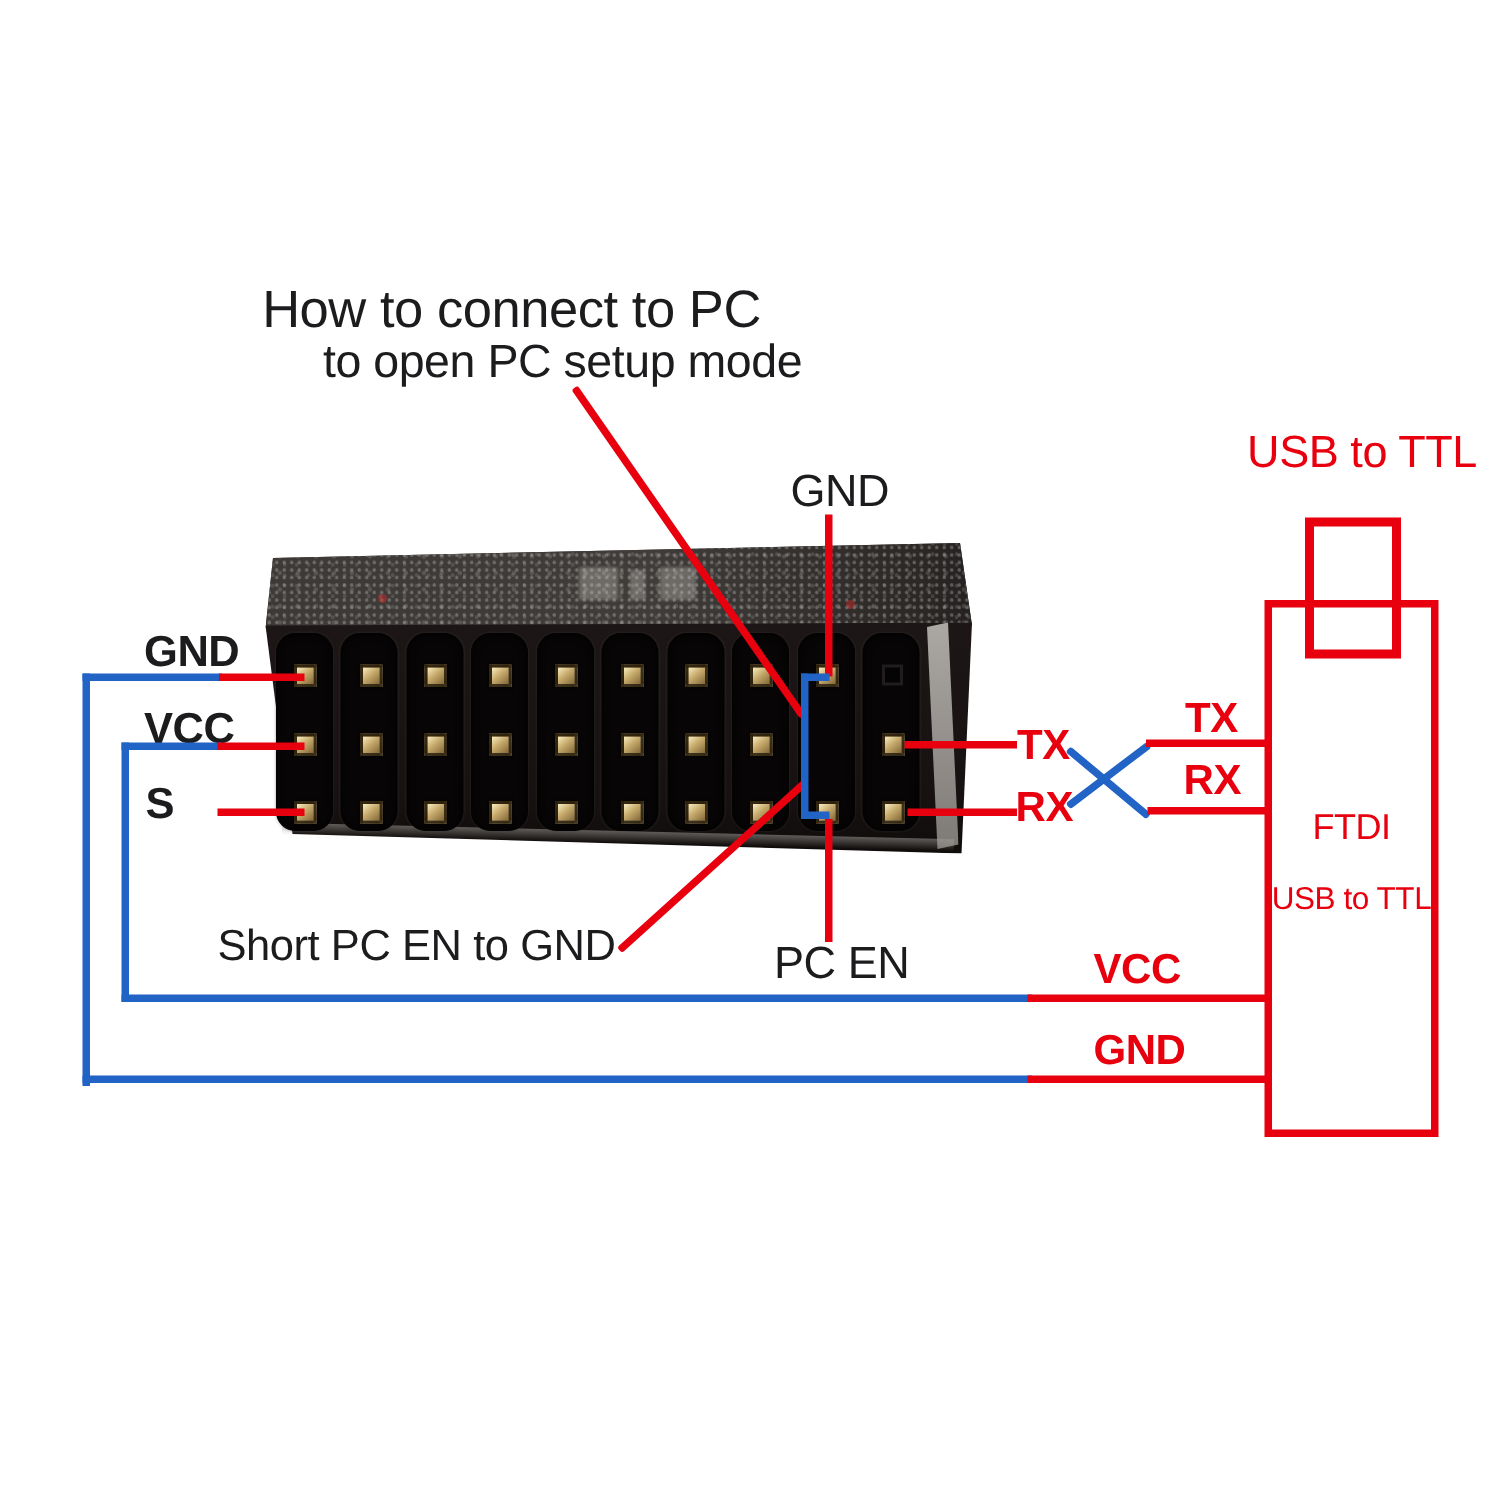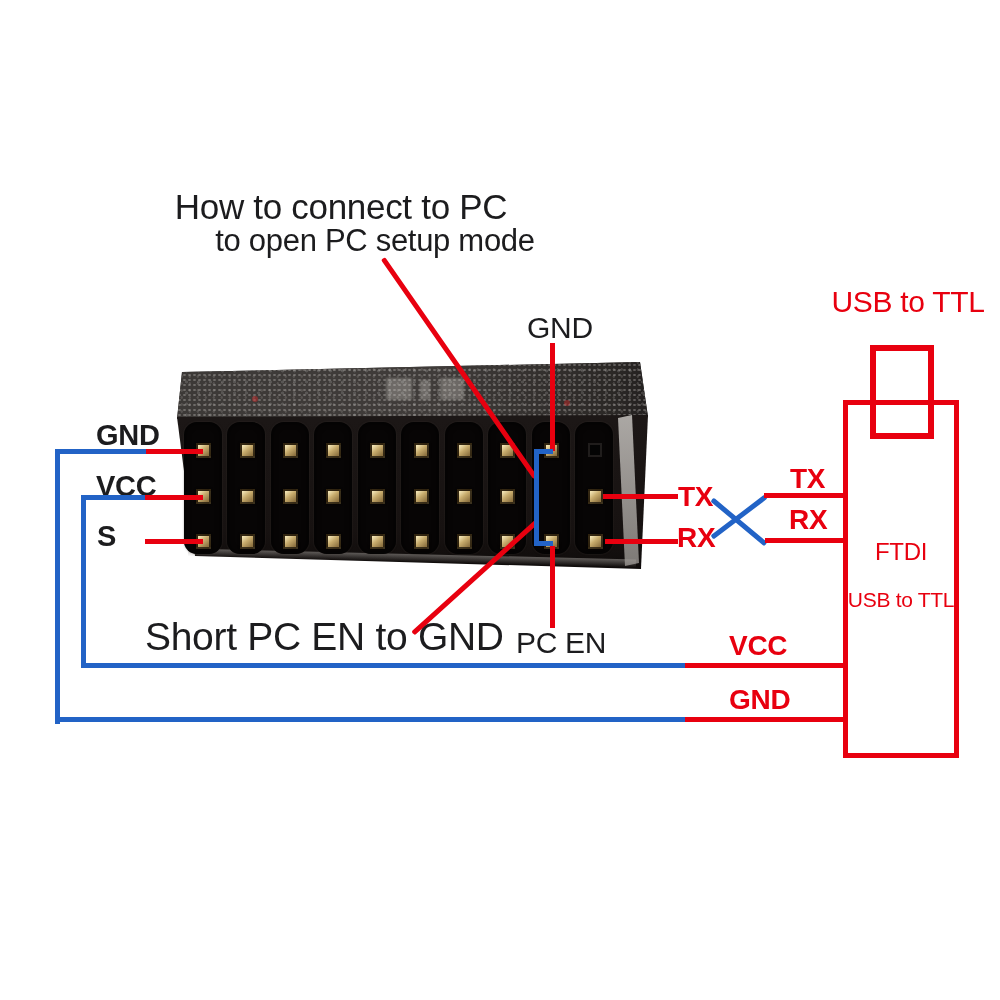--- a/index.html
+++ b/index.html
@@ -128,21 +128,21 @@
 
 <div class="lbl" style="left:527px;top:309px;font-size:30px;">GND</div>
 <div class="rlv" style="left:550px;top:343px;height:108px;"></div>
 
 <div class="diag red" style="left:383px;top:256px;width:267px;transform:rotate(55.2deg);"></div>
 
 <div class="bl" style="left:534px;top:449px;width:19px;z-index:6;"></div>
 <div class="blv" style="left:534px;top:449px;height:97px;z-index:6;"></div>
 <div class="bl" style="left:534px;top:541px;width:19px;z-index:6;"></div>
 
-<div class="lbl" style="left:145px;top:613px;font-size:39px;">Short PC EN to GND</div>
+<div class="lbl" style="left:145px;top:613px;font-size:29px;">Short PC EN to GND</div>
 <div class="diag red" style="left:413px;top:631px;width:167px;transform:rotate(-42.1deg);"></div>
 <div class="lbl" style="left:516px;top:624px;font-size:30px;">PC EN</div>
 <div class="rlv" style="left:550px;top:546px;height:82px;"></div>
 
 <div class="rl" style="left:603px;top:494px;width:75px;"></div>
 <div class="rl" style="left:605px;top:539px;width:73px;"></div>
 <div class="lbl-red bold" style="left:678px;top:480px;font-size:28px;">TX</div>
 <div class="lbl-red bold" style="left:677px;top:521px;font-size:28px;">RX</div>
 <div class="diag blue" style="left:712px;top:497px;width:70px;transform:rotate(39.8deg);"></div>
 <div class="diag blue" style="left:712px;top:535px;width:68px;transform:rotate(-37.2deg);"></div>

